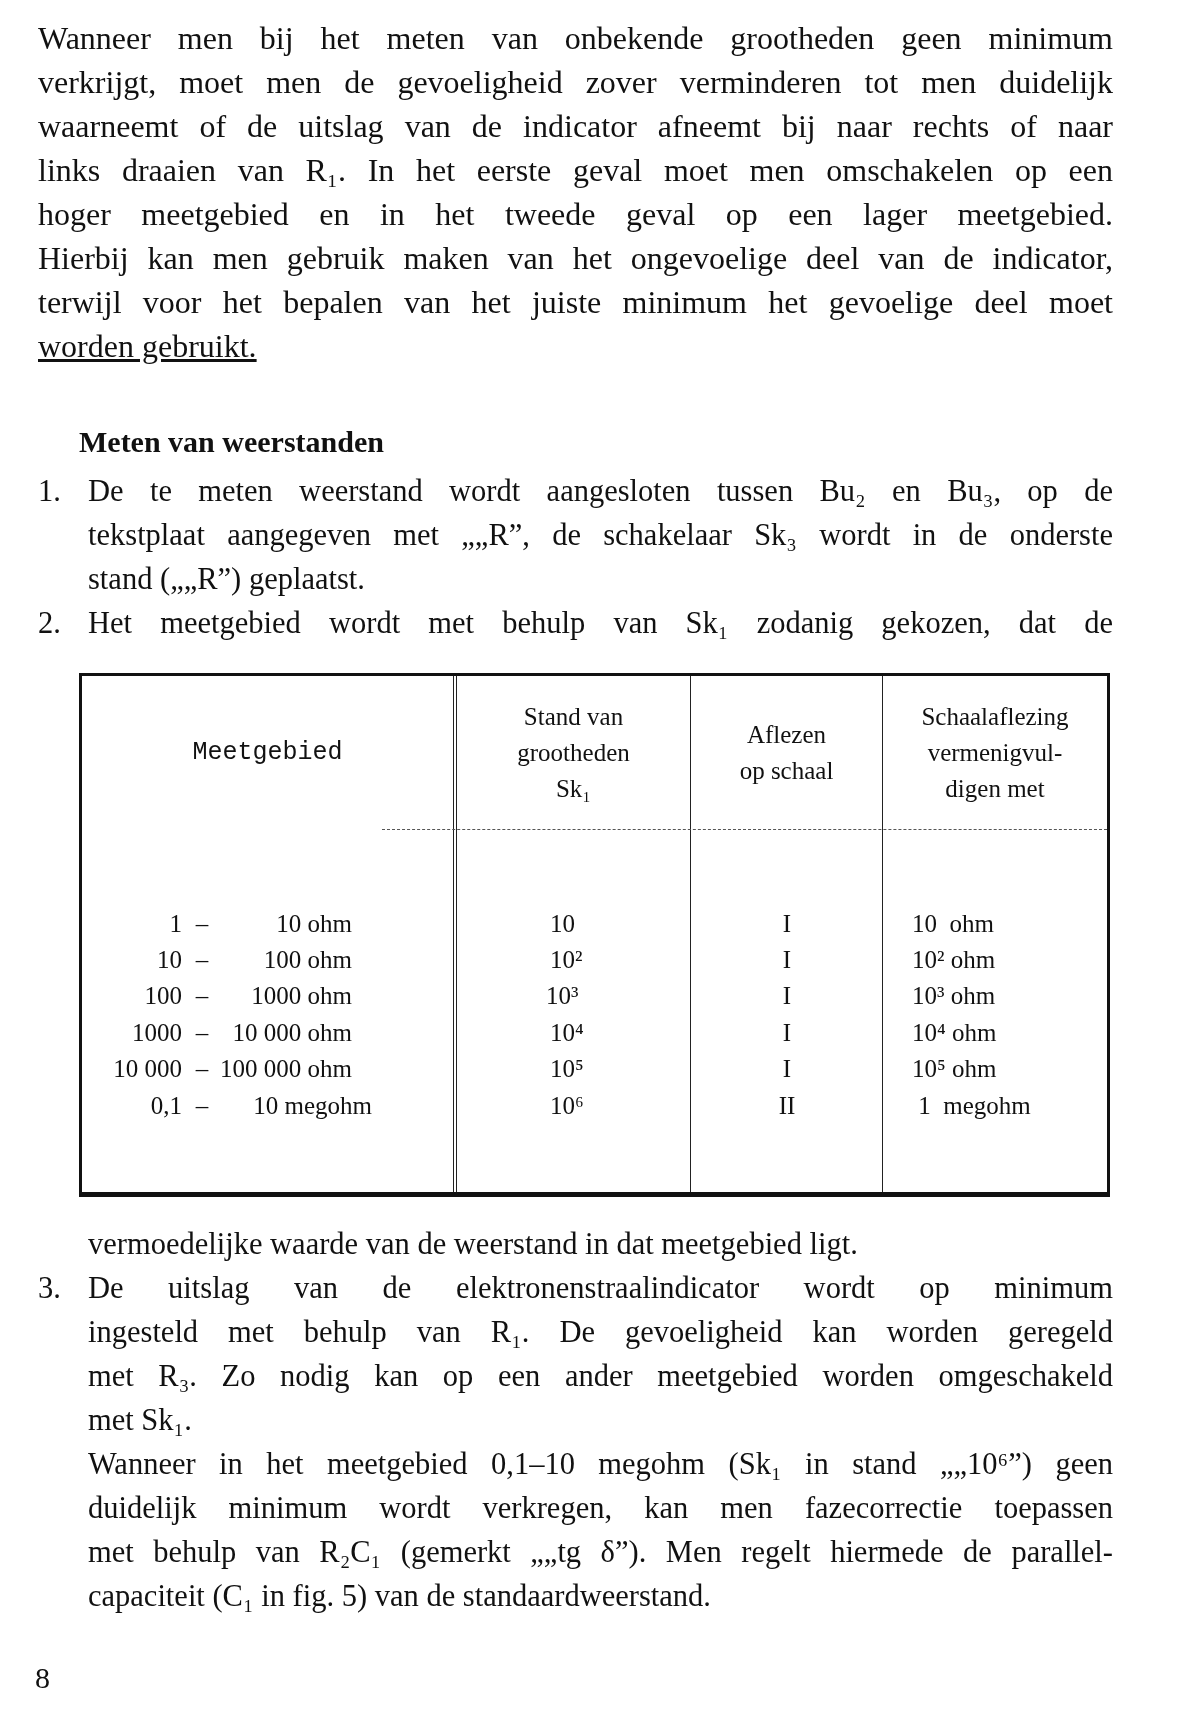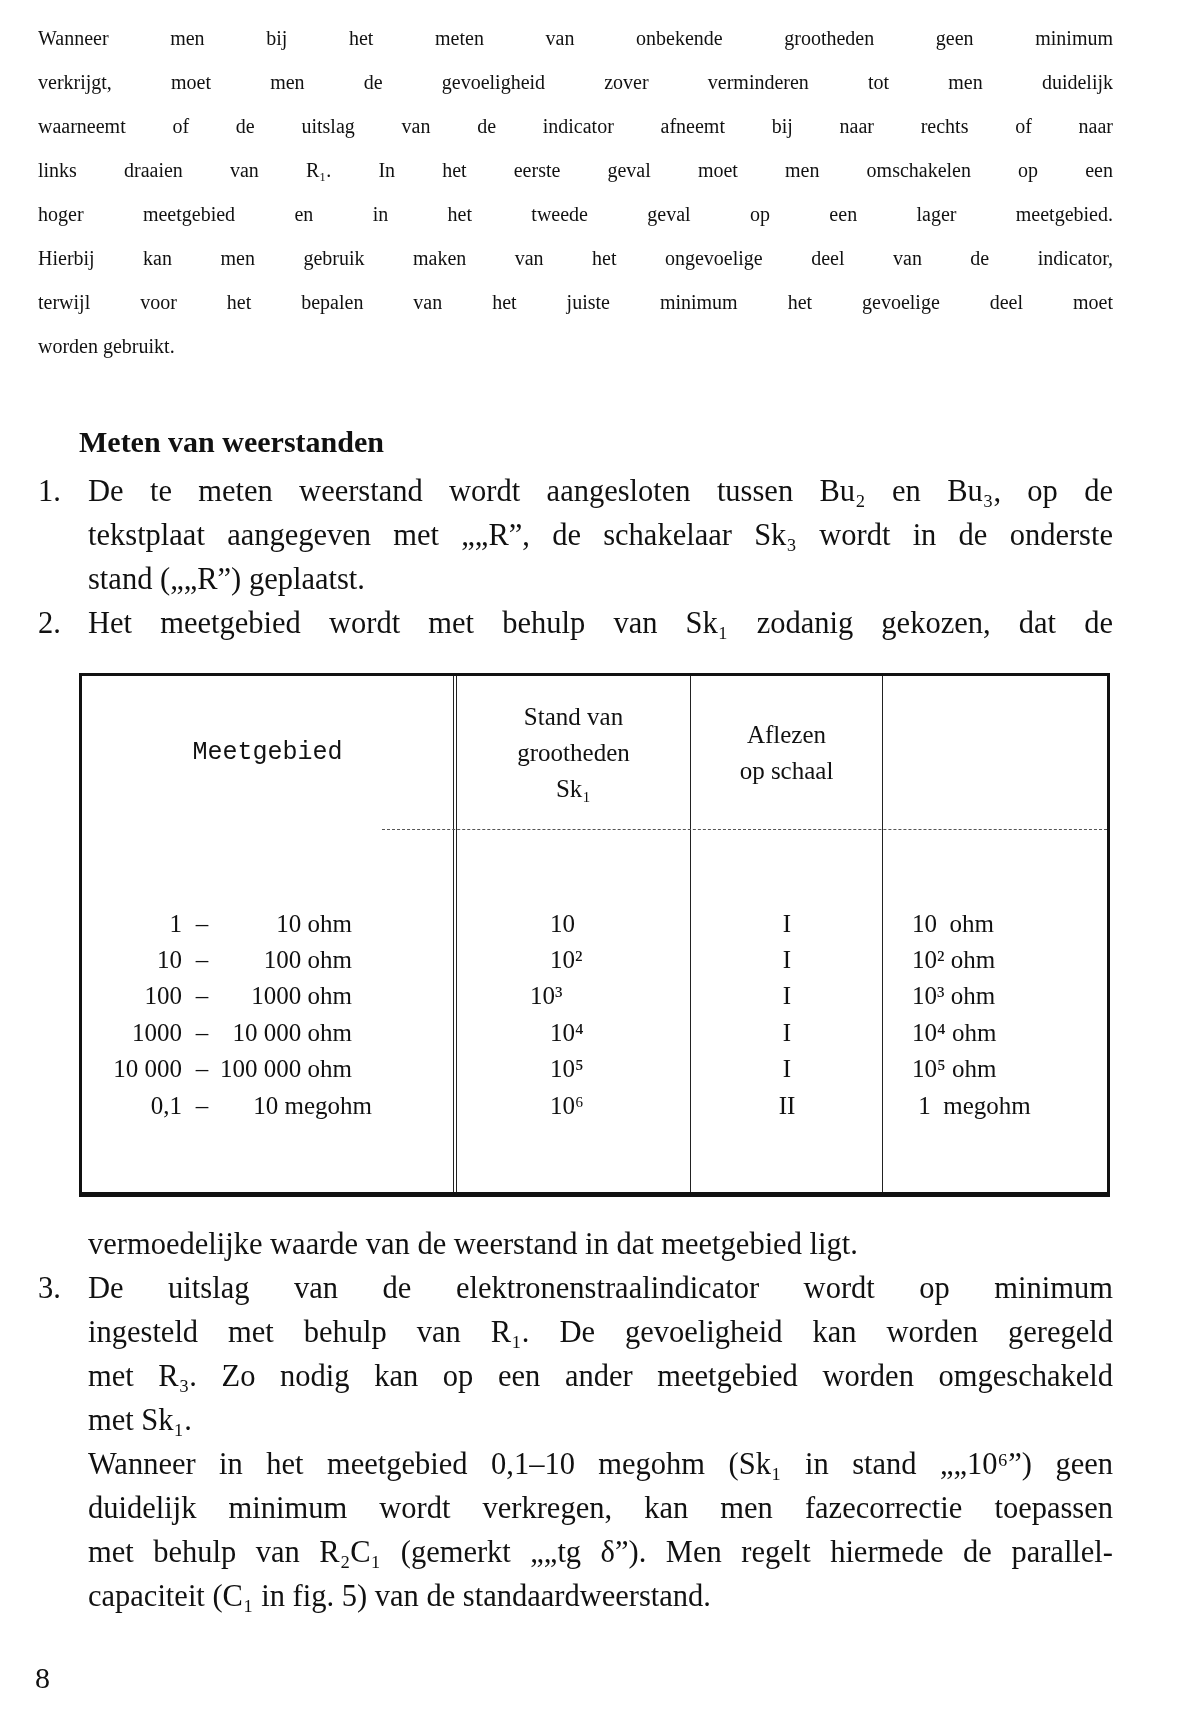--- a/index.html
+++ b/index.html
@@ -17,35 +17,36 @@
     }
     .page {
       position: absolute;
       left: 0; top: 0;
       width: 1181px; height: 1721px;
     }
     .para {
       position: absolute;
       left: 38px;
       width: 1075px;
-      font-size: 20px;
+      font-size: 32px;
       line-height: 44px;
       text-align: justify;
       text-align-last: left;
       letter-spacing: 0px;
     }
     .para .line {
       display: block;
       text-align: justify;
       text-align-last: justify;
       white-space: nowrap;
       height: 44px;
     }
     .para .line.last {
       text-align-last: left;
+      text-decoration: underline;
     }
     .heading {
       position: absolute;
       left: 38px;
       top: 420px;
       font-size: 30px;
       font-weight: bold;
       line-height: 44px;
       margin-left: 41px;
     }
@@ -196,20 +197,27 @@
         <div>grootheden</div>
         <div>Sk₁</div>
       </div>
     </div>
     <div class="th" style="left: 609px; width: 191px;">
       <div>
         <div>Aflezen</div>
         <div>op schaal</div>
       </div>
     </div>
+    <div class="th" style="left: 801px; width: 224px;">
+      <div>
+        <div>Schaalaflezing</div>
+        <div>vermenigvul-</div>
+        <div>digen met</div>
+      </div>
+    </div>
 
     <div>
       <span class="cell c-range-lo" style="left: 0px; top: 230px;">1</span>
       <span class="cell c-range-dash" style="left: 105px; top: 230px;">–</span>
       <span class="cell c-range-hi" style="left: 90px; top: 230px;">10 ohm</span>
       <span class="cell c-switch" style="left: 468px; top: 230px;">10</span>
       <span class="cell c-scale" style="left: 675px; top: 230px;">I</span>
       <span class="cell c-mult" style="left: 830px; top: 230px; white-space: pre;">10  ohm</span>
     </div>
 
@@ -219,21 +227,21 @@
       <span class="cell c-range-hi" style="left: 90px; top: 266px;">100 ohm</span>
       <span class="cell c-switch" style="left: 468px; top: 266px;">10²</span>
       <span class="cell c-scale" style="left: 675px; top: 266px;">I</span>
       <span class="cell c-mult" style="left: 830px; top: 266px; white-space: pre;">10² ohm</span>
     </div>
 
     <div>
       <span class="cell c-range-lo" style="left: 0px; top: 302px;">100</span>
       <span class="cell c-range-dash" style="left: 105px; top: 302px;">–</span>
       <span class="cell c-range-hi" style="left: 90px; top: 302px;">1000 ohm</span>
-      <span class="cell c-switch" style="left: 448px; top: 302px;">10³</span>
+      <span class="cell c-switch" style="left: 464px; top: 302px;">10³</span>
       <span class="cell c-scale" style="left: 675px; top: 302px;">I</span>
       <span class="cell c-mult" style="left: 830px; top: 302px; white-space: pre;">10³ ohm</span>
     </div>
 
     <div>
       <span class="cell c-range-lo" style="left: 0px; top: 339px;">1000</span>
       <span class="cell c-range-dash" style="left: 105px; top: 339px;">–</span>
       <span class="cell c-range-hi" style="left: 90px; top: 339px;">10 000 ohm</span>
       <span class="cell c-switch" style="left: 468px; top: 339px;">10⁴</span>
       <span class="cell c-scale" style="left: 675px; top: 339px;">I</span>

